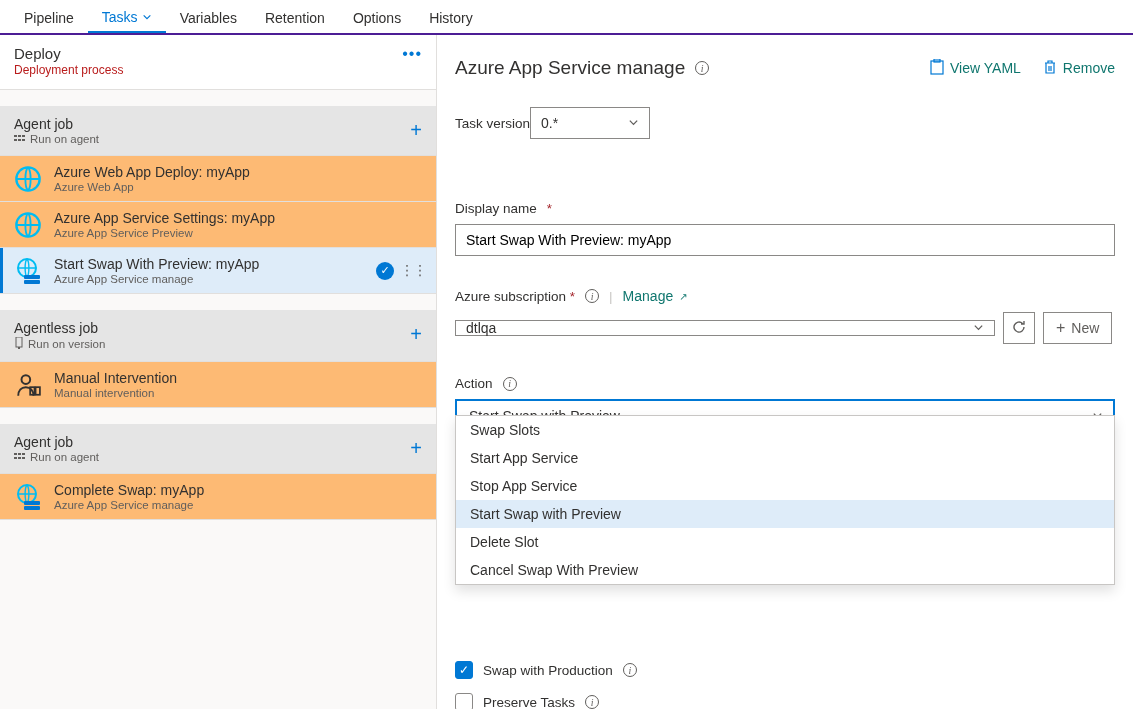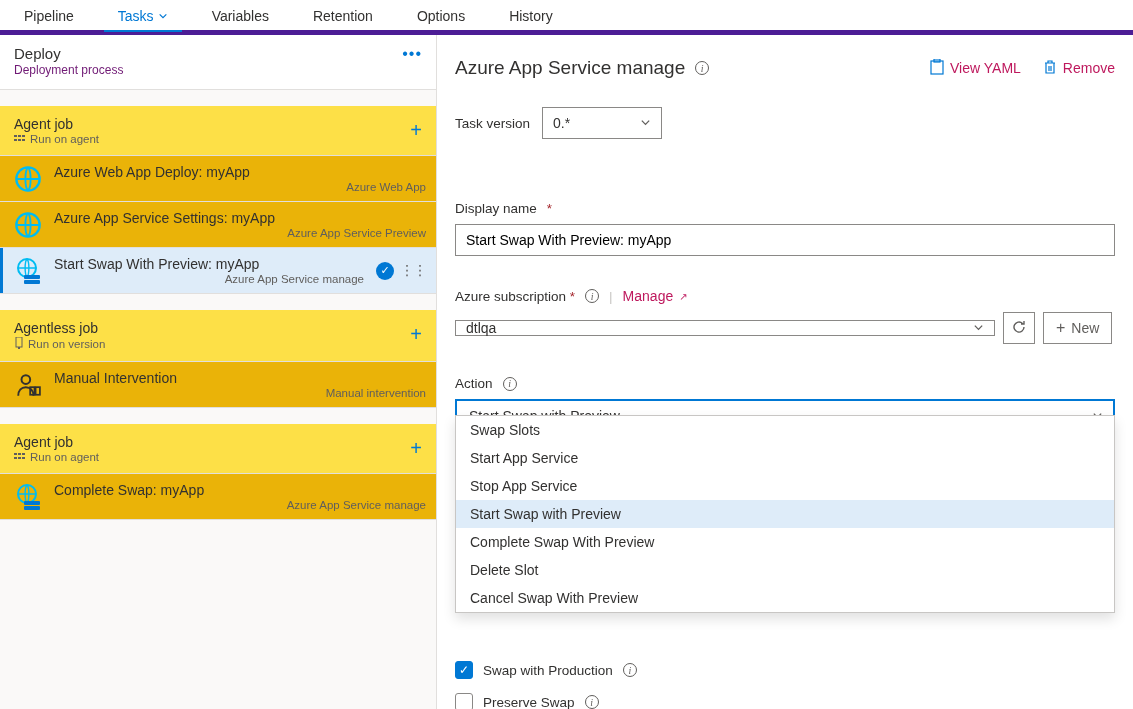--- a/index.html
+++ b/index.html
@@ -1,62 +1,62 @@
 <!DOCTYPE html>
 <html><head>
   <meta charset="utf-8">
   <style>
     * { box-sizing: border-box; margin: 0; padding: 0; }
     body { font-family: "Segoe UI", -apple-system, sans-serif; font-size: 14px; color: #323130; background: #fff; width: 1133px; height: 709px; overflow: hidden; }
 
     
-    .topnav { display: flex; align-items: center; gap: 16px; padding: 2px 10px 0; border-bottom: 5px solid #4c1d95; height: 35px; }
+    .topnav { display: flex; align-items: center; gap: 0; padding: 2px 10px 0; border-bottom: 2px solid #4c1d95; height: 35px; }
     .topnav-item { padding: 6px 14px; cursor: pointer; font-size: 14px; color: #323130; }
     .topnav-item.active { color: #0078d4; border-bottom: 2px solid #0078d4; margin-bottom: -1px; }
     .topnav-item.with-chevron { display: flex; align-items: center; gap: 4px; }
 
     
     .layout { display: flex; height: calc(709px - 35px); }
     .left { width: 437px; border-right: 1px solid #e1dfdd; background: #faf9f8; display: flex; flex-direction: column; overflow: hidden; }
     .right { flex: 1; padding: 22px 18px; position: relative; overflow: hidden; }
 
     
     .deploy-header { background: #fff; border-bottom: 1px solid #e1dfdd; padding: 10px 14px 12px; display: flex; justify-content: space-between; align-items: flex-start; }
     .deploy-title { font-size: 15px; }
-    .deploy-sub { font-size: 12px; color: #701a75; margin-top: 1px; }
+    .deploy-sub { font-size: 12px; color: #b91c1c; margin-top: 1px; }
     .more-btn { color: #0078d4; font-size: 16px; letter-spacing: 1px; cursor: pointer; }
 
     
-    .job-row { background: #fde047; border-bottom: 1px solid #e1dfdd; padding: 10px 14px; display: flex; justify-content: space-between; align-items: flex-start; cursor: pointer; }
+    .job-row { background: #e5e5e5; border-bottom: 1px solid #e1dfdd; padding: 10px 14px; display: flex; justify-content: space-between; align-items: flex-start; cursor: pointer; }
     .job-title { font-size: 14px; }
     .job-sub { font-size: 11.5px; color: #605e5c; display: flex; align-items: center; gap: 4px; margin-top: 1px; }
     .plus-icon { color: #0078d4; font-size: 20px; font-weight: 200; line-height: 1; padding-top: 4px; }
 
     .spacer { height: 16px; background: #faf9f8; }
 
     
-    .task-row { background: #eab308; border-bottom: 1px solid #e1dfdd; padding: 8px 10px 8px 14px; display: flex; align-items: center; gap: 12px; cursor: pointer; position: relative; }
+    .task-row { background: #fdba74; border-bottom: 1px solid #e1dfdd; padding: 8px 10px 8px 14px; display: flex; align-items: center; gap: 12px; cursor: pointer; position: relative; }
     .task-row.selected { background: #deecf9; }
     .task-row.selected::before { content: ''; position: absolute; left: 0; top: 0; bottom: 0; width: 3px; background: #0078d4; }
     .task-icon { width: 28px; height: 28px; flex-shrink: 0; display: flex; align-items: center; justify-content: center; }
     .task-text { flex: 1; }
     .task-title { font-size: 14px; }
-    .task-sub { font-size: 11.5px; color: #605e5c; margin-top: 1px; text-align: right; }
+    .task-sub { font-size: 11.5px; color: #605e5c; margin-top: 1px; }
     .task-right { display: flex; align-items: center; gap: 6px; }
     .check-icon { width: 18px; height: 18px; border-radius: 50%; background: #0078d4; color: #fff; display: flex; align-items: center; justify-content: center; font-size: 11px; }
     .grip { color: #605e5c; font-size: 14px; line-height: 0.5; letter-spacing: -1px; }
 
     
     .pane-header { display: flex; justify-content: space-between; align-items: center; margin-bottom: 28px; }
     .pane-title { font-size: 19px; font-weight: 400; display: flex; align-items: center; gap: 10px; }
     .pane-actions { display: flex; gap: 22px; }
-    .link-btn { color: #be185d; font-size: 14px; cursor: pointer; display: flex; align-items: center; gap: 6px; }
+    .link-btn { color: #0f766e; font-size: 14px; cursor: pointer; display: flex; align-items: center; gap: 6px; }
     .info-icon { width: 14px; height: 14px; border: 1px solid #605e5c; border-radius: 50%; display: inline-flex; align-items: center; justify-content: center; font-size: 10px; color: #605e5c; font-style: italic; font-family: Georgia, serif; }
 
-    .field-row { display: flex; align-items: center; gap: 12px; margin-bottom: 20px; }
+    .field-row { display: flex; align-items: center; margin-bottom: 20px; }
     .field-label { font-size: 13.5px; }
     .field-label .req { color: #a4262c; }
     .field-block { margin-bottom: 20px; margin-top: 32px; }
     .field-block .field-label { margin-bottom: 8px; display: flex; align-items: center; gap: 10px; }
 
     select, .select-box, input[type=text] { border: 1px solid #8a8886; background: #fff; font-family: inherit; font-size: 14px; }
     .text-input { width: 100%; padding: 6px 10px; height: 32px; }
     .sel-small { height: 32px; width: 120px; padding: 0 28px 0 10px; position: relative; display: flex; align-items: center; cursor: pointer; }
     .sel-wide { height: 16px; width: 540px; padding: 0 28px 0 10px; position: relative; display: flex; align-items: center; cursor: pointer; }
     .sel-full { height: 34px; width: 100%; padding: 0 28px 0 12px; position: relative; display: flex; align-items: center; cursor: pointer; }
@@ -330,32 +330,31 @@
               <path d="M2 4l4 4 4-4" fill="none" stroke="#605e5c" stroke-width="1.4"></path>
             </svg></span>
       </div>
     </div>
 
     <div class="dropdown-panel" style="top:380px;">
       <div class="dd-item">Swap Slots</div>
       <div class="dd-item">Start App Service</div>
       <div class="dd-item">Stop App Service</div>
       <div class="dd-item selected">Start Swap with Preview</div>
-      <div class="dd-item">Complete Swap With Preview</div>
       <div class="dd-item">Delete Slot</div>
       <div class="dd-item">Cancel Swap With Preview</div>
     </div>
 
     <div style="position:absolute; top:616px; left:18px; right:18px;">
       <div class="checkbox-row">
         <div class="cb checked">✓</div>
         <span class="field-label">Swap with Production</span>
         <span class="info-icon">i</span>
       </div>
       <div class="checkbox-row">
         <div class="cb"></div>
-        <span class="field-label">Preserve Swap</span>
+        <span class="field-label">Preserve Tasks</span>
         <span class="info-icon">i</span>
       </div>
     </div>
 
   </div>
 </div>
 
 </body></html>

